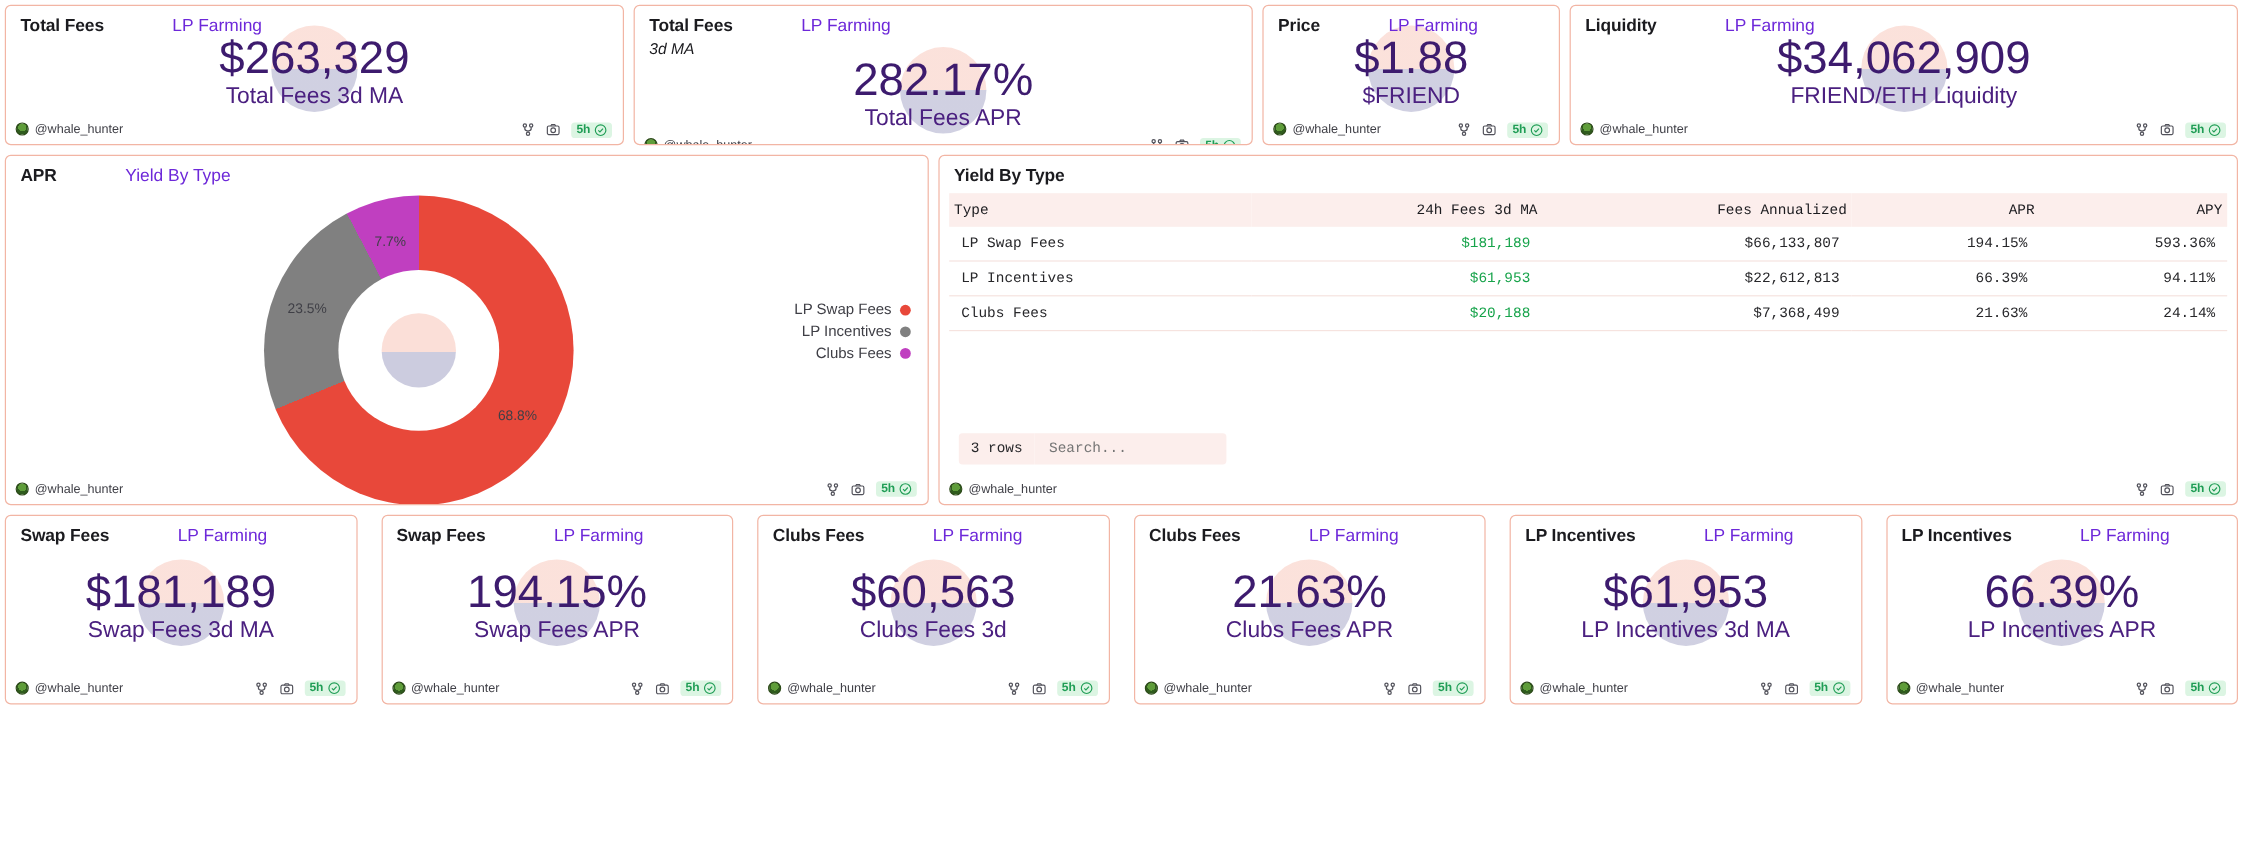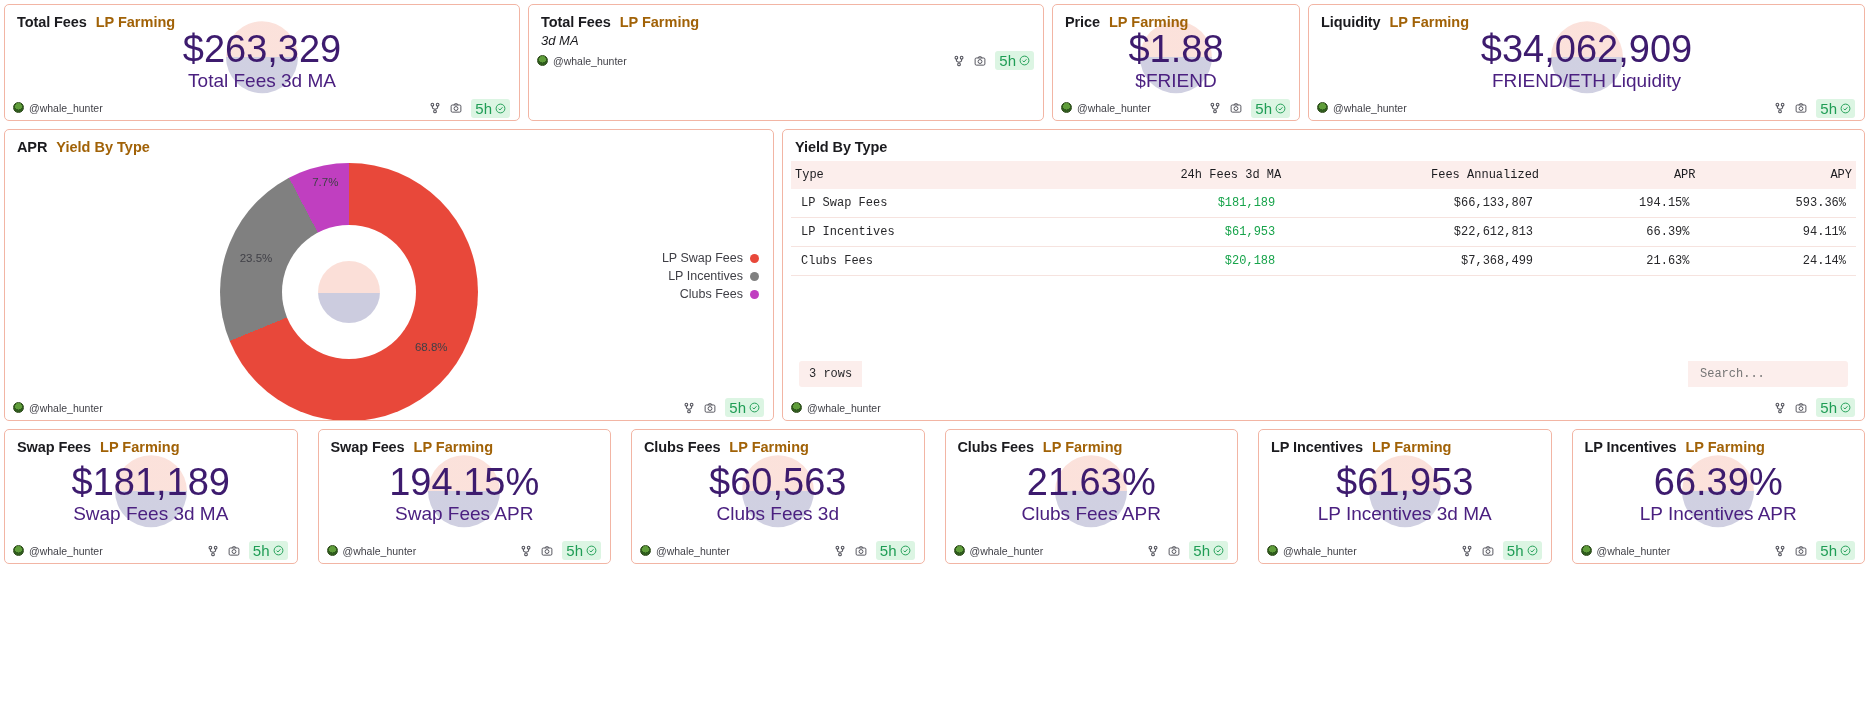--- a/index.html
+++ b/index.html
@@ -39,22 +39,23 @@
   }
   .card-head-line { display: flex; align-items: baseline; gap: 9px; }
   .card-title {
     font-size: 14.5px;
     font-weight: bold;
     color: #1b1b1f;
     letter-spacing: -0.1px;
   }
   .card-sub {
     font-size: 14.5px;
-    font-weight: bold;
-    color: #a16207;
+    font-weight: normal;
+    color: #6d28d9;
+    margin-left: 48px;
   }
   .card-note {
     font-size: 13px;
     font-style: italic;
     color: #1b1b1f;
     margin-top: 2px;
   }
 
   
   .kpi-body {
@@ -113,36 +114,36 @@
   .handle { font-size: 10.5px; color: #3f3f46; }
   .foot-right { display: flex; align-items: center; gap: 9px; }
   .ic { width: 12px; height: 12px; display: block; color: #52525b; }
   .ic svg { width: 12px; height: 12px; display: block; }
   .freshness {
     display: flex; align-items: center; gap: 3px;
     background: #dcf5e3;
     border-radius: 3px;
     padding: 1px 4px;
   }
-  .fresh-txt { font-size: 15px; color: #1f9d55; font-weight: 400; }
+  .fresh-txt { font-size: 10px; color: #1f9d55; font-weight: 700; }
   .fresh-check { width: 11px; height: 11px; color: #1f9d55; }
   .fresh-check svg { width: 11px; height: 11px; display: block; }
 
   
   .row-top { display: flex; gap: 8px; height: 117px; flex: none; }
   .row-top .card:nth-child(1) { width: 516px; }
   .row-top .card:nth-child(2) { width: 516px; }
   .row-top .card:nth-child(3) { width: 248px; }
   .row-top .card:nth-child(4) { flex: 1; }
 
   .row-mid { display: flex; gap: 8px; height: 292px; flex: none; }
   .chart-card { width: 770px; }
   .table-card { flex: 1; }
 
-  .row-bot { display: flex; gap: 20px; height: 135px; flex: none; }
+  .row-bot { display: flex; gap: 20px; height: 158px; flex: none; }
   .row-bot .card { flex: 1; }
 
   
   .chart-body { flex: 1; position: relative; }
   .donut-wrap {
     position: absolute;
     left: 215px; top: 8px;
     width: 258px; height: 258px;
   }
   .donut {
@@ -206,21 +207,21 @@
   tbody td {
     font-size: 12px;
     color: #27272a;
     padding: 7px 10px;
     text-align: right;
     border-bottom: 1px solid #f6e3df;
     white-space: nowrap;
   }
   tbody td.lft { text-align: left; }
   tbody td.green { color: #16a34a; }
-  .tbl-foot { margin-top: auto; display: flex; align-items: center; padding: 0 8px 8px 8px; gap: 0; justify-content: space-between; }
+  .tbl-foot { margin-top: auto; display: flex; align-items: center; padding: 0 8px 8px 8px; gap: 0; }
   .rows-badge {
     background: #fceeec;
     font-family: "Liberation Mono", monospace;
     font-size: 12px;
     color: #27272a;
     padding: 6px 10px;
     border-radius: 3px 0 0 3px;
   }
   .tbl-search {
     background: #fceeec;
@@ -290,20 +291,27 @@
     </div>
 
     <div class="card">
       <div class="card-head">
         <div class="card-head-line">
           <span class="card-title">Total Fees</span>
           <span class="card-sub">LP Farming</span>
         </div>
         <div class="card-note">3d MA</div>
       </div>
+      <div class="kpi-body">
+        <div class="kpi-deco"></div>
+        <div class="kpi-inner">
+          <div class="kpi-value">282.17%</div>
+          <div class="kpi-label">Total Fees APR</div>
+        </div>
+      </div>
       <div class="card-foot">
         <div class="foot-left">
           <span class="avatar"></span>
           <span class="handle">@whale_hunter</span>
         </div>
         <div class="foot-right">
           <span class="ic">
               <svg viewBox="0 0 16 16" fill="none" stroke="currentColor" stroke-width="1.4">
                 <circle cx="4.5" cy="3.5" r="1.8"></circle>
                 <circle cx="11.5" cy="3.5" r="1.8"></circle>
@@ -441,21 +449,21 @@
       <div class="chart-body">
         <div class="watermark">Dune</div>
         <div class="donut-wrap">
           <div class="donut" id="donut" style="background: conic-gradient(rgb(232, 72, 58) 0deg, rgb(232, 72, 58) 247.68deg, rgb(128, 128, 128) 247.68deg, rgb(128, 128, 128) 332.28deg, rgb(192, 63, 192) 332.28deg, rgb(192, 63, 192) 360deg);">
             <div class="donut-hole">
               <div class="donut-hole-deco"></div>
             </div>
           </div>
           <span class="slice-lbl" id="lbl0" style="left: 211.229px; top: 184.131px; transform: translate(-50%, -50%);">68.8%</span>
           <span class="slice-lbl" id="lbl1" style="left: 35.9586px; top: 95.1725px; transform: translate(-50%, -50%);">23.5%</span>
-          <span class="slice-lbl" id="lbl2" style="left: 105.285px; top: 19px; transform: translate(-50%, -50%);">7.7%</span>
+          <span class="slice-lbl" id="lbl2" style="left: 105.285px; top: 39px; transform: translate(-50%, -50%);">7.7%</span>
         </div>
         <div class="legend">
           <div class="legend-item">
             <span class="legend-txt">LP Swap Fees</span>
             <span class="legend-dot" id="dot0" style="background: rgb(232, 72, 58);"></span>
           </div>
           <div class="legend-item">
             <span class="legend-txt">LP Incentives</span>
             <span class="legend-dot" id="dot1" style="background: rgb(128, 128, 128);"></span>
           </div>

